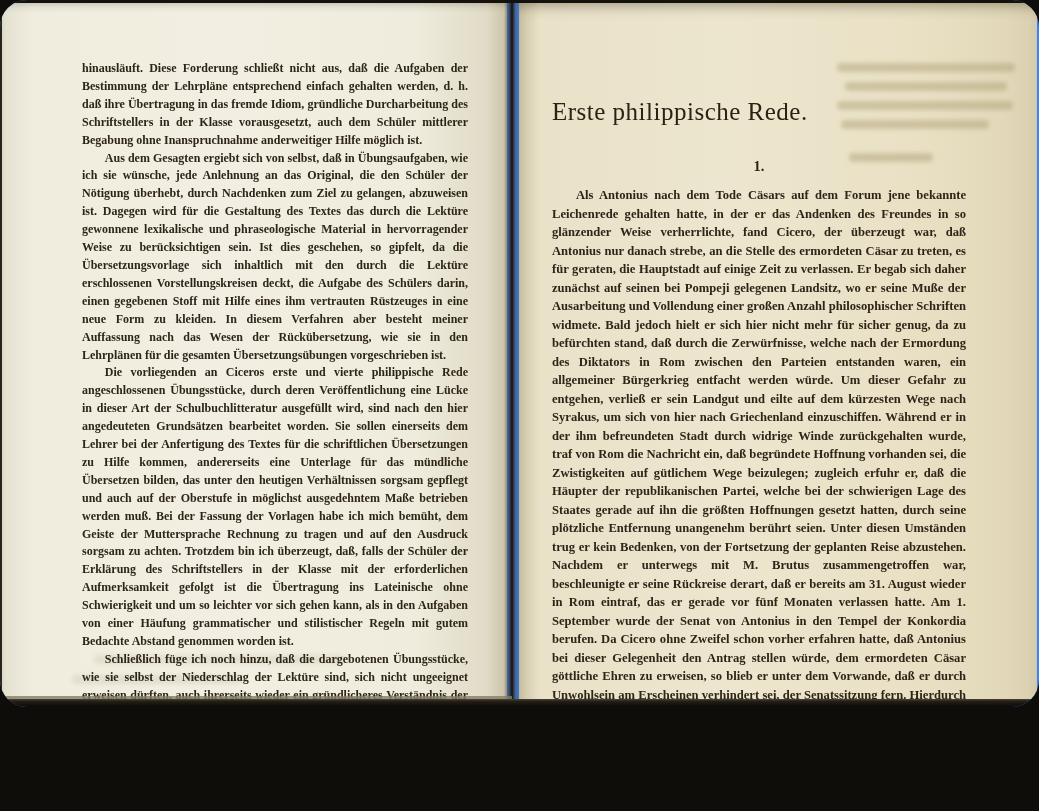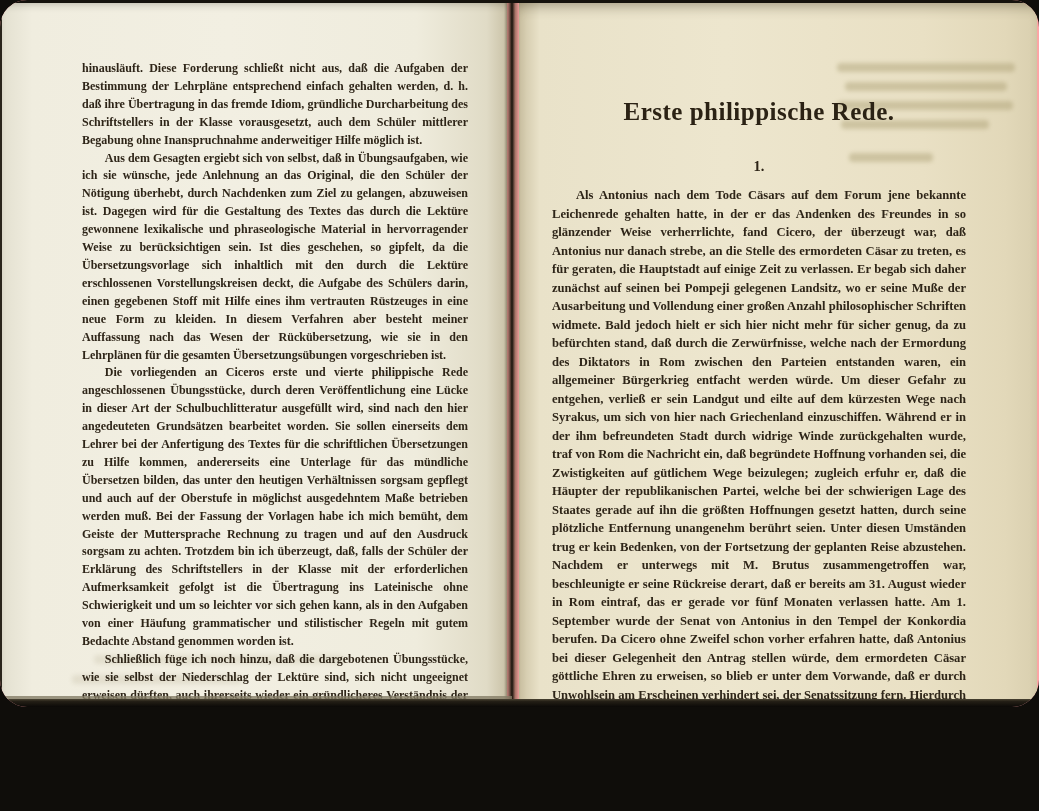--- a/index.html
+++ b/index.html
@@ -1,20 +1,20 @@
 <!DOCTYPE html>
 <html><head>
 <meta charset="utf-8">
 <style>
   html, body { margin: 0; padding: 0; background: #0f0d0a; }
   #scan {
     position: relative;
     width: 1039px; height: 707px;
     overflow: hidden;
-    background: #fca5a5;
+    background: #3b82f6;
     font-family: "Liberation Serif", "DejaVu Serif", serif;
     border-radius: 27px;
   }
   
   .page { position: absolute; top: 3px; bottom: 8px; }
   #left-page {
     left: 2px; width: 505px;
     background: linear-gradient(90deg, #e3e0d0 0%, #f0eddf 6%, #f2efe2 45%, #efecdd 82%, #e0dbc6 96%, #c9c1a6 100%);
     box-shadow: inset 0 6px 10px -6px rgba(40,33,20,.35);
   }
@@ -47,22 +47,22 @@
   #left-text p { margin: 0; text-indent: 1.9em; }
   #left-text p.no-indent { text-indent: 0; }
   #dateline-row {
     display: flex; justify-content: space-between;
     margin-top: 10px; padding-left: 34px; padding-right: 4px;
     text-align: left;
   }
   .spaced { letter-spacing: 2.5px; }
   #right-heading {
     position: absolute; left: 552px; top: 98px; width: 414px;
-    text-align: center; color: #2b2214;
-    font-size: 25px; font-weight: bold; letter-spacing: .5px;
+    text-align: left; color: #2b2214;
+    font-size: 25px; font-weight: normal; letter-spacing: .5px;
   }
   #section-number {
     position: absolute; left: 552px; top: 158px; width: 414px;
     text-align: center; color: #2e2518; font-size: 14.5px; font-weight: bold;
   }
   #right-text {
     position: absolute; left: 552px; top: 186px; width: 414px; height: 562px;
     font-size: 12.6px; line-height: 18.5px; overflow: hidden;
   }
   #right-text p { margin: 0; text-indent: 1.9em; }

